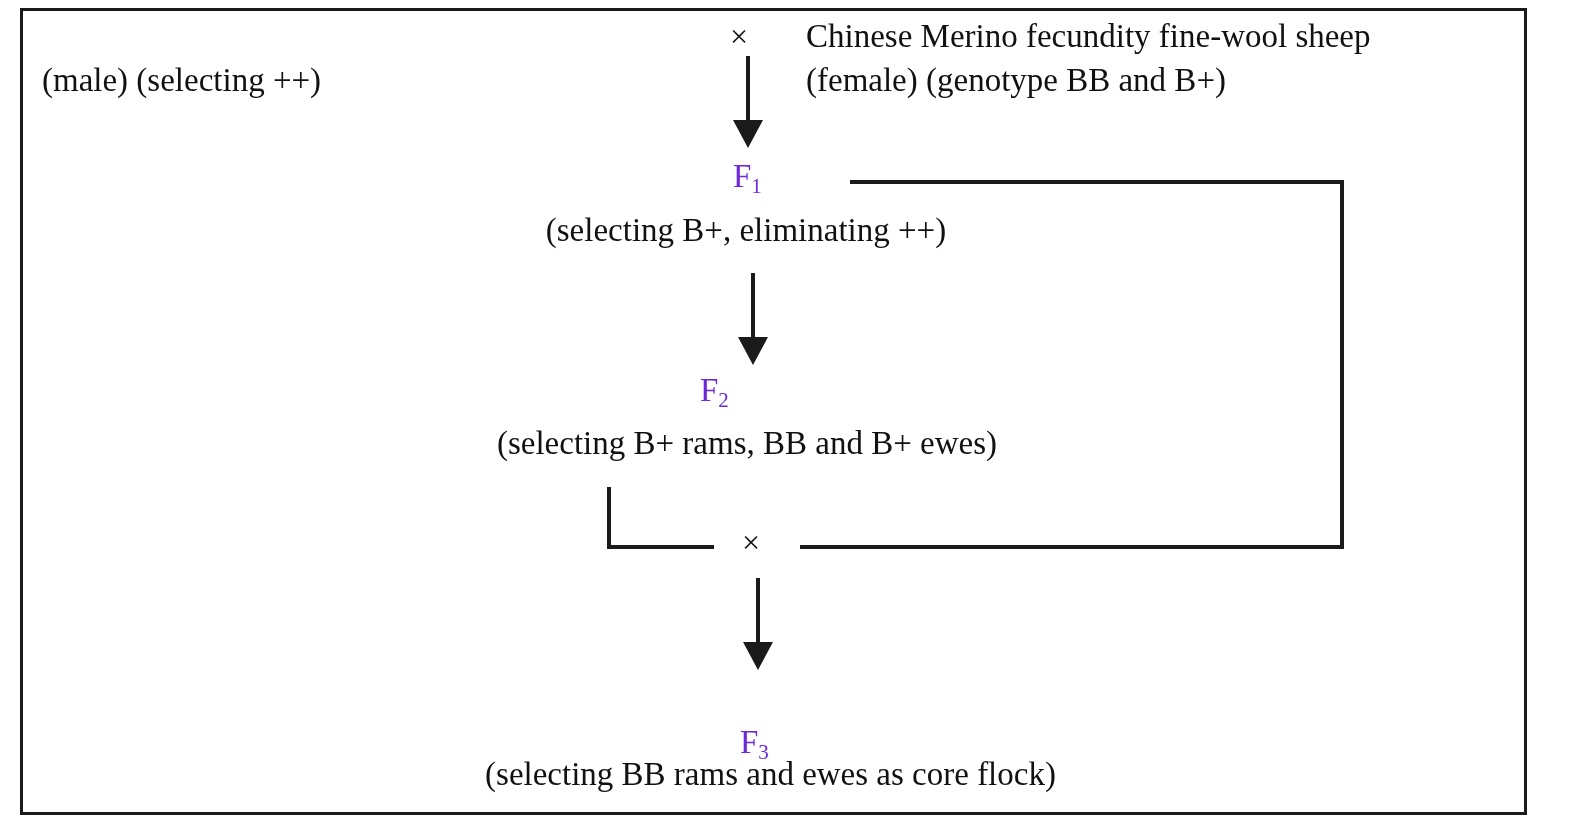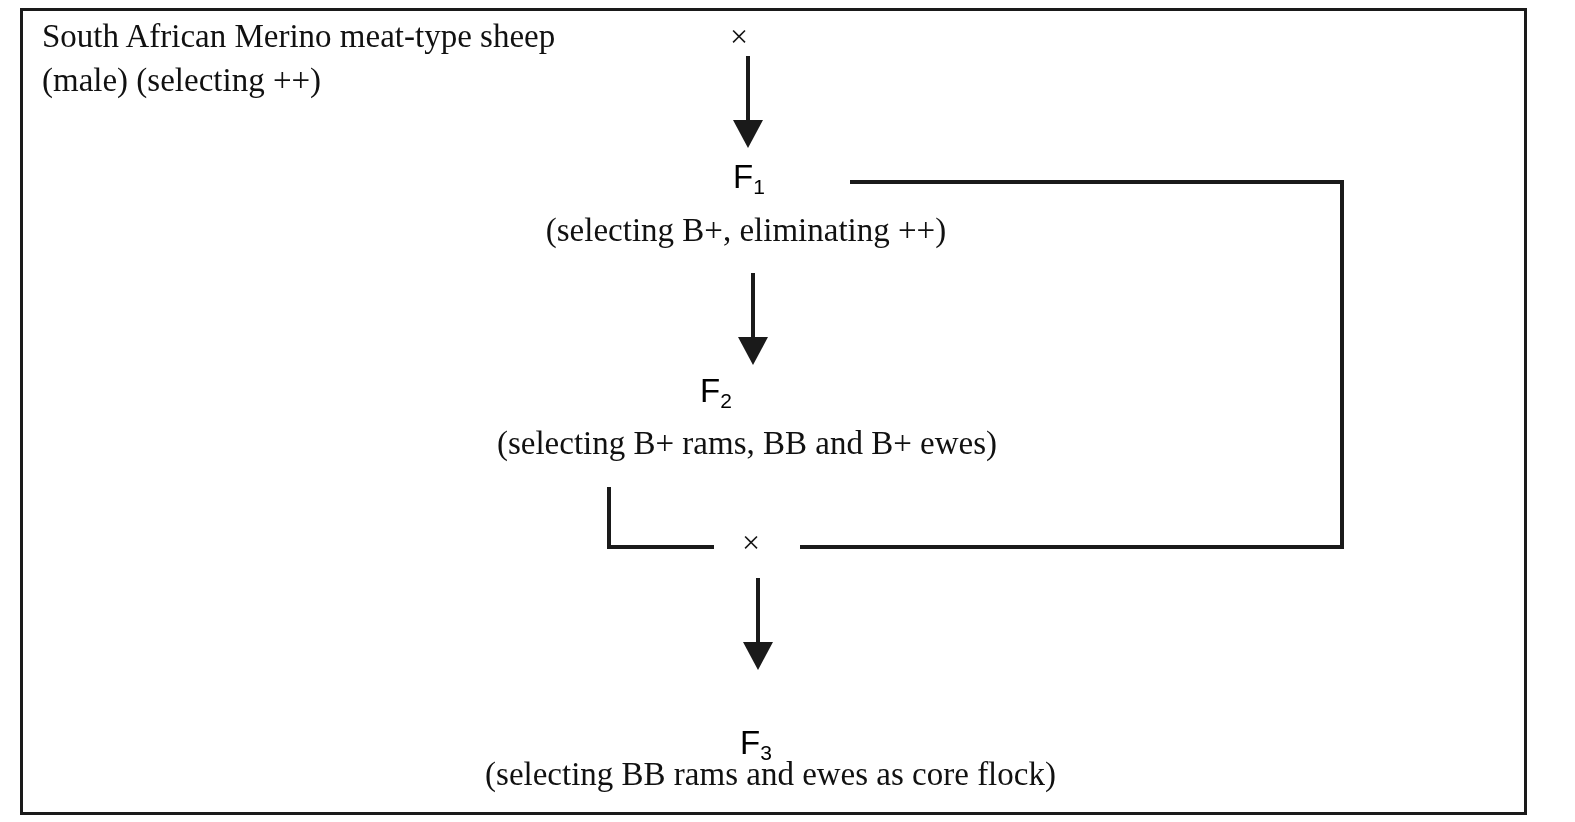--- a/index.html
+++ b/index.html
@@ -45,23 +45,23 @@
     top: 14px;
     text-align: left;
   }
   .cross-top {
     left: 730px;
     top: 14px;
     font-size: 32px;
   }
   .gen-label {
     position: absolute;
-    font-family: Liberation Sans, sans-serif;
+    font-family: Liberation Serif, serif;
     font-size: 33px;
-    color: #000000;
+    color: #6d28d9;
     white-space: pre;
   }
   .gen-label sub {
     font-size: 21px;
     vertical-align: baseline;
     position: relative;
     top: 6px;
   }
   .f1-label { left: 733px; top: 158px; }
   .f2-label { left: 700px; top: 372px; }
@@ -141,24 +141,25 @@
     color: #111111;
   }
 </style>
 </head>
 <body>
 
 <div id="canvas">
 
   <div class="frame"></div>
 
-  <div class="txt parent-left"><span>South African Merino meat-type sheep</span><br><span>(male) (selecting ++)</span></div>
+  <div class="txt parent-left"><br><span>(male) (selecting ++)</span></div>
 
   <div class="txt cross-top">×</div>
 
+  <div class="txt parent-right"><span>Chinese Merino fecundity fine-wool sheep</span><br><span>(female) (genotype BB and B+)</span></div>
 
   <div class="arrow arrow-1">
     <div class="shaft"></div>
     <div class="head"></div>
   </div>
 
   <div class="gen-label f1-label"><span>F</span><sub>1</sub></div>
   <div class="note f1-note">(selecting B+, eliminating ++)</div>
 
   <div class="hline conn-top"></div>

